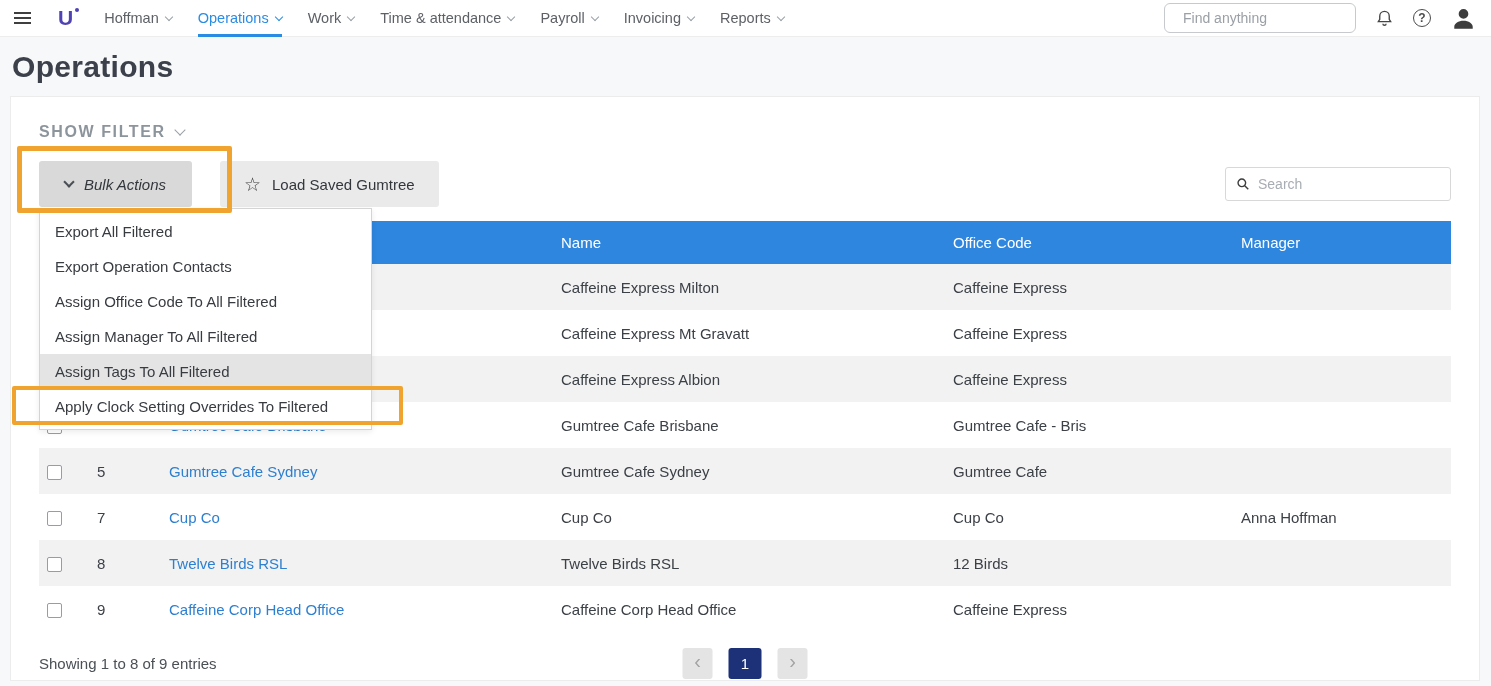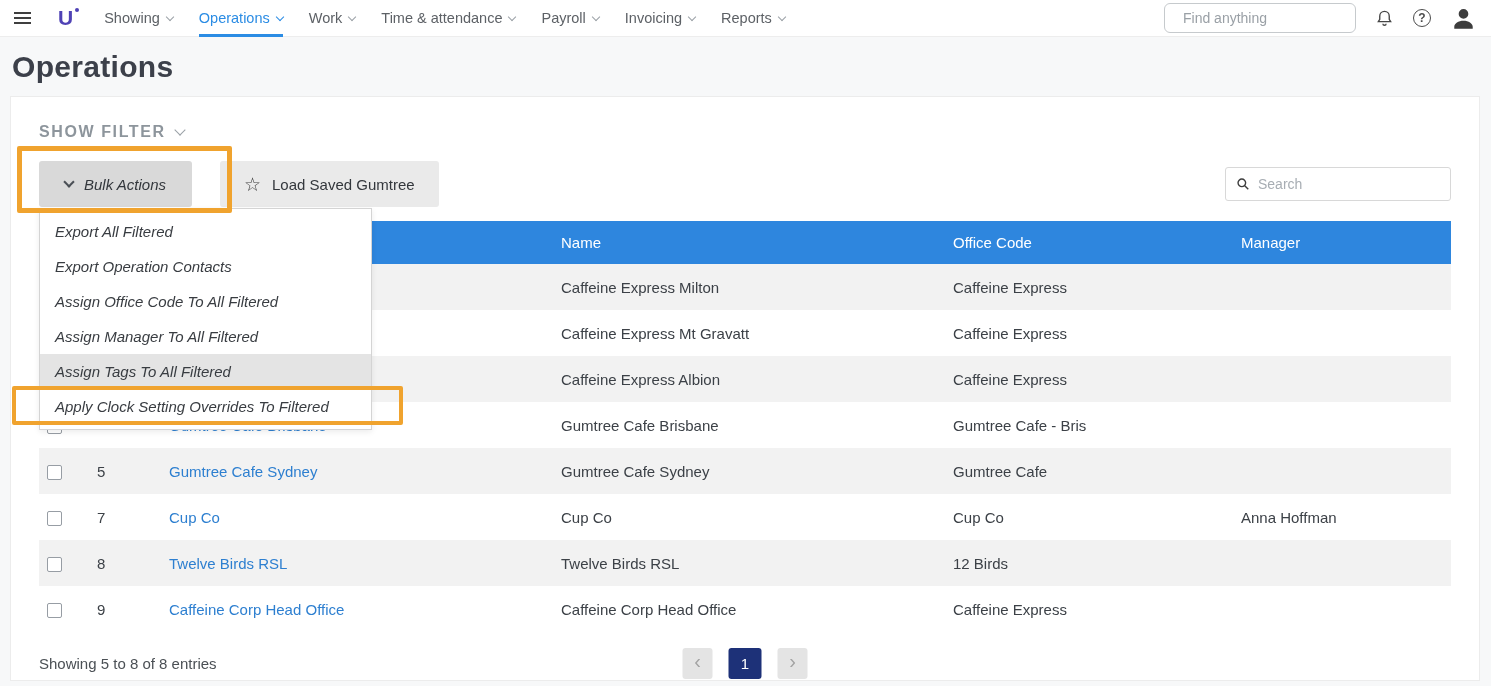--- a/index.html
+++ b/index.html
@@ -86,42 +86,42 @@
   .page-current {
     width: 33px; height: 31px; background: #1d3178; border-radius: 3px; color: #fff;
     display: flex; align-items: center; justify-content: center; font-size: 15px; margin: 0 8px; cursor: pointer;
   }
 
   
   .dropdown {
     position: absolute; left: 28px; top: 111px; width: 333px; background: #fff;
     border: 1px solid #d4d4d4; box-shadow: 0 2px 6px rgba(0,0,0,.08); z-index: 20; padding: 5px 0;
   }
-  .dd-item { height: 35px; display: flex; align-items: center; padding: 0 15px; font-size: 15px; color: #383c41; cursor: pointer; white-space: nowrap; font-style: italic; }
+  .dd-item { height: 35px; display: flex; align-items: center; padding: 0 15px; font-size: 15px; color: #383c41; cursor: pointer; white-space: nowrap; }
   .dd-item.hl { background: #e4e4e4; }
 
   
   .anno { position: absolute; border-style: solid; border-color: #f0a32e; border-radius: 2px; z-index: 50; pointer-events: none; }
 </style>
 </head>
 <body>
 
 <div class="navbar">
   <div class="hamburger">
       <i></i>
       <i></i>
       <i></i>
     </div>
   <div class="logo">
     <span>U</span>
     <span class="logo-dot"></span>
   </div>
 
   <div class="nav-item">
-    <span>Showing</span>
+    <span>Hoffman</span>
     <span class="chev nav-chev"></span>
   </div>
   <div class="nav-item active">
     <span>Operations</span>
     <span class="chev nav-chev"></span>
   </div>
   <div class="nav-item">
     <span>Work</span>
     <span class="chev nav-chev"></span>
   </div>
@@ -269,21 +269,21 @@
         <td>9</td>
         <td><a class="op-link">Caffeine Corp Head Office</a></td>
         <td>Caffeine Corp Head Office</td>
         <td>Caffeine Express</td>
         <td></td>
       </tr>
     </tbody>
   </table>
 
   <div class="table-footer">
-    <div class="showing">Showing 5 to 8 of 8 entries</div>
+    <div class="showing">Showing 1 to 8 of 9 entries</div>
     <div class="pager">
       <div class="page-btn">‹</div>
       <div class="page-current">1</div>
       <div class="page-btn">›</div>
     </div>
   </div>
 
   <div class="dropdown">
     <div class="dd-item">Export All Filtered</div>
     <div class="dd-item">Export Operation Contacts</div>

